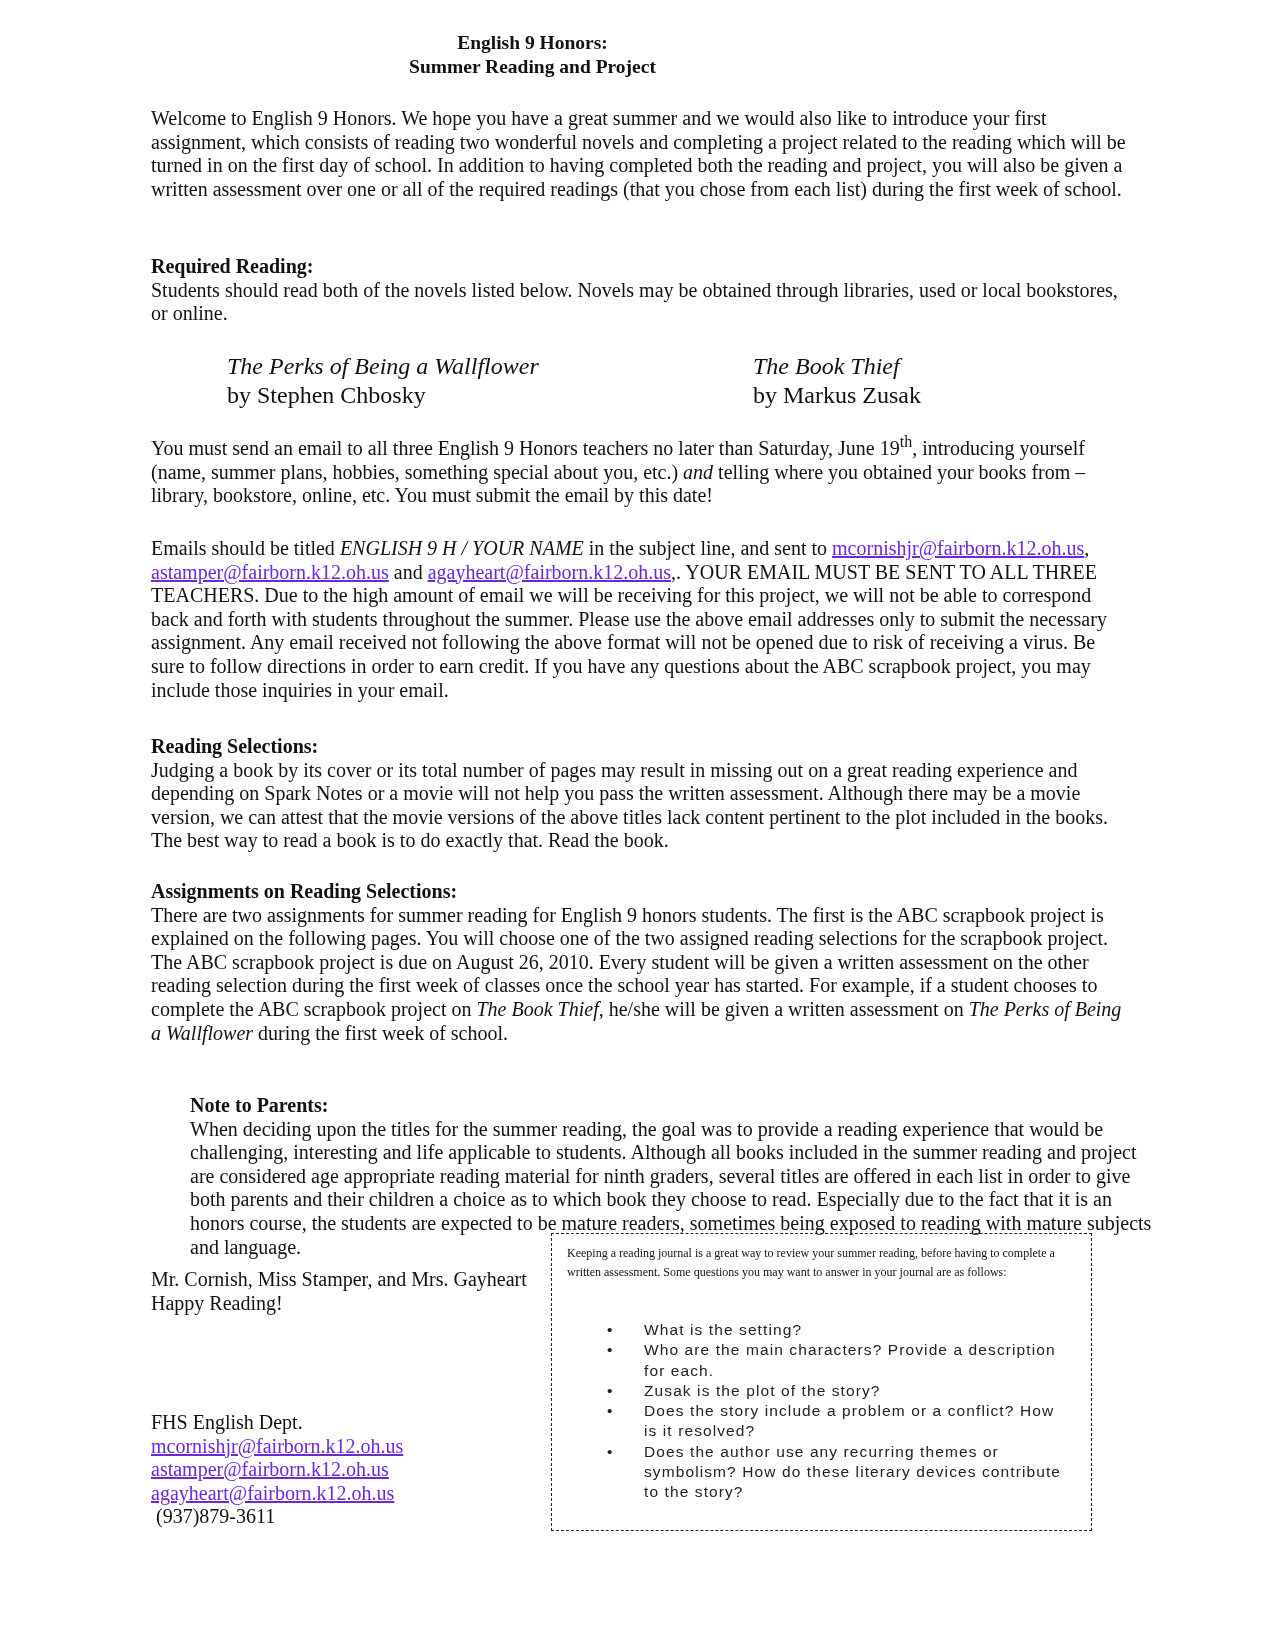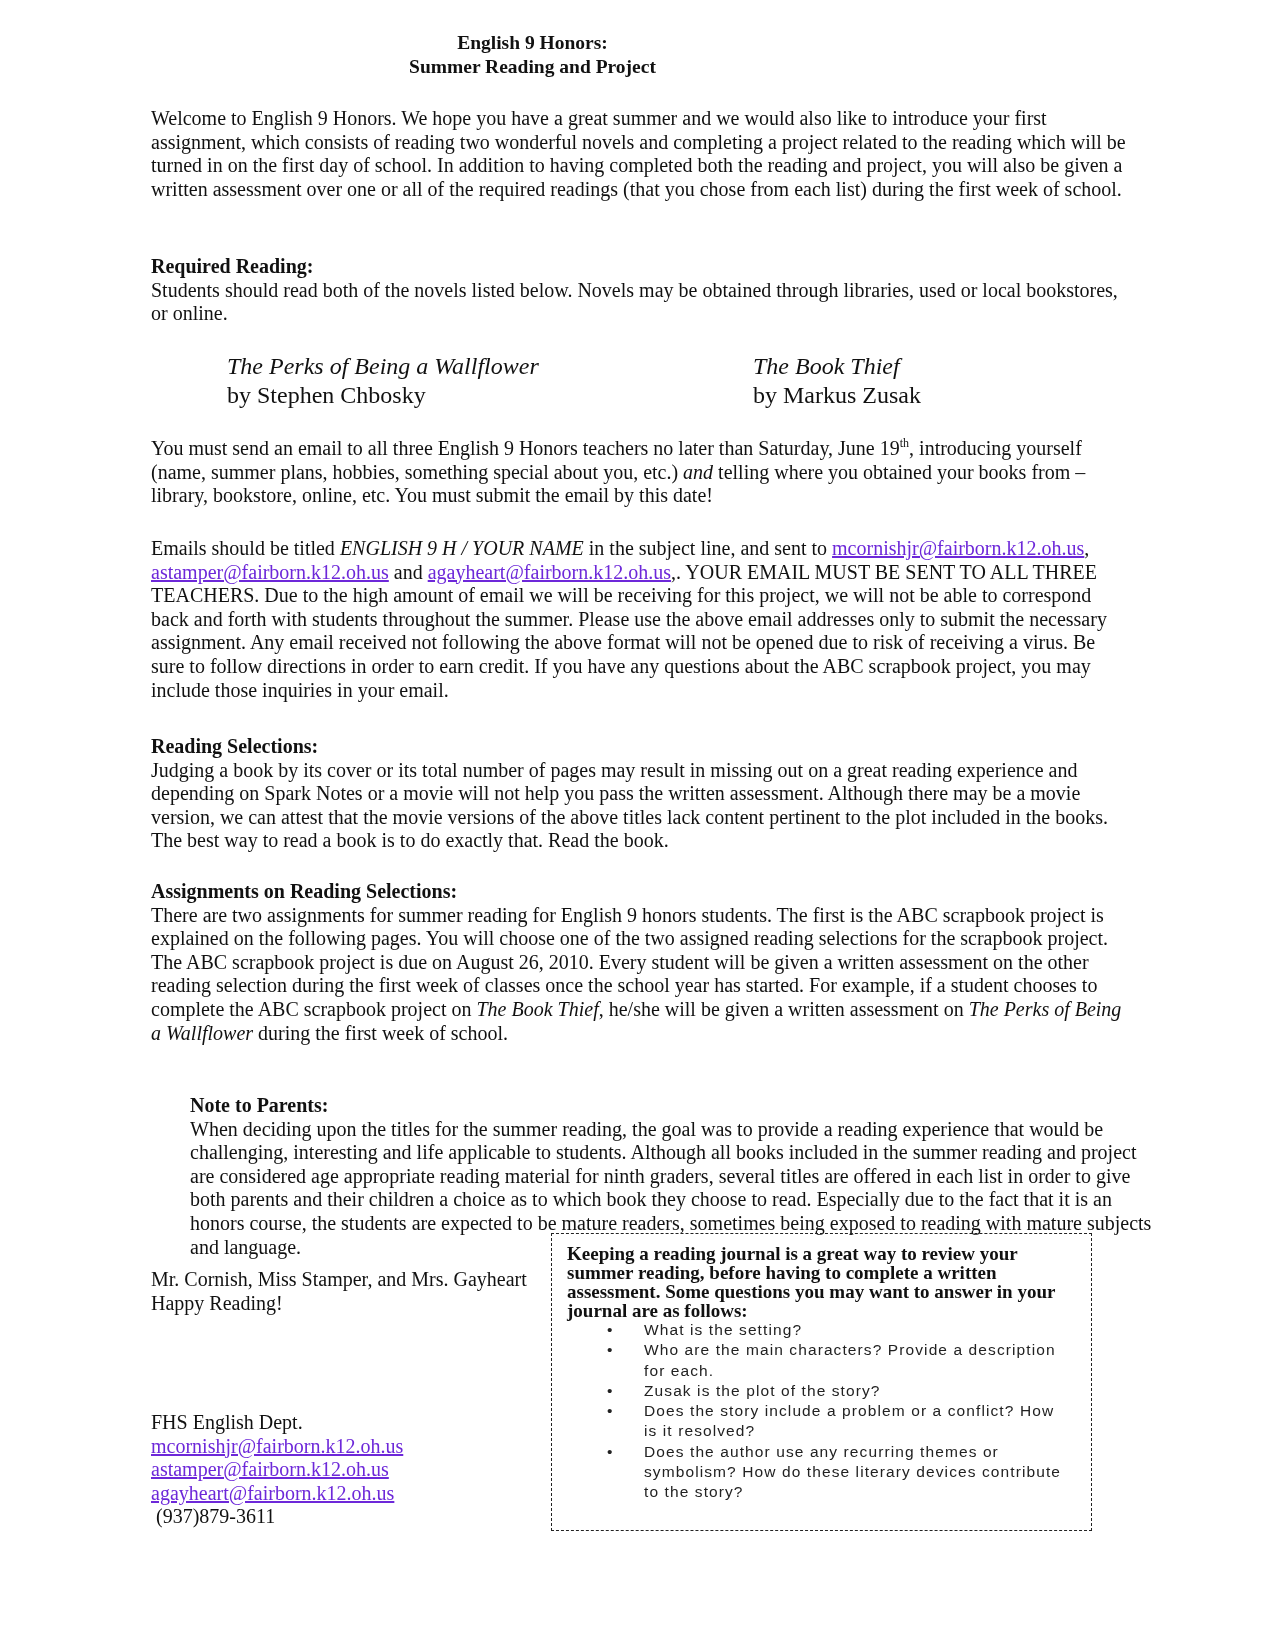--- a/index.html
+++ b/index.html
@@ -7,27 +7,27 @@
            font-family: "Liberation Serif", "DejaVu Serif", serif; color: #111; }
     .title { position: absolute; left: 0; width: 1065px; top: 31px; text-align: center;
              font-weight: bold; font-size: 19.5px; line-height: 24px; }
     .block { position: absolute; left: 151px; width: 975px; font-size: 20px; line-height: 23.6px; }
     .block p { margin: 0; }
     .heading { font-weight: bold; }
     a.link { color: #6d28d9; text-decoration: underline; }
     .books { position: absolute; top: 352px; left: 0; width: 1275px; font-size: 24px; line-height: 29px; }
     .book { position: absolute; }
     .book .btitle { font-style: italic; display: block; }
-    sup { font-size: 12px; line-height: 0; vertical-align: super; }
+    sup { font-size: 16px; line-height: 0; vertical-align: super; }
     em { font-style: italic; }
     .signoff { position: absolute; left: 151px; font-size: 20px; line-height: 23.6px; }
     .journal-box { position: absolute; left: 551px; top: 1233px; width: 541px; height: 298px;
                    border: 1.5px dashed #222; box-sizing: border-box; }
-    .journal-intro { position: absolute; left: 15px; top: 10px; width: 500px; font-weight: bold;
-                     font-size: 19px; line-height: 19px; }
+    .journal-intro { position: absolute; left: 15px; top: 10px; width: 500px; font-weight: normal;
+                     font-size: 12px; line-height: 19px; }
     .journal-list { position: absolute; left: 0; top: 86px; width: 530px; margin: 0; padding: 0; list-style: none;
                     font-family: "Liberation Sans", "DejaVu Sans", sans-serif; font-size: 15.5px; line-height: 20.3px;
                     letter-spacing: 1.1px; color: #222; }
     .journal-list li { position: relative; padding-left: 92px; padding-right: 10px; }
     .journal-list .bullet { position: absolute; left: 55px; top: 0; }
   </style>
 </head>
 <body>
 
 <div class="title">

